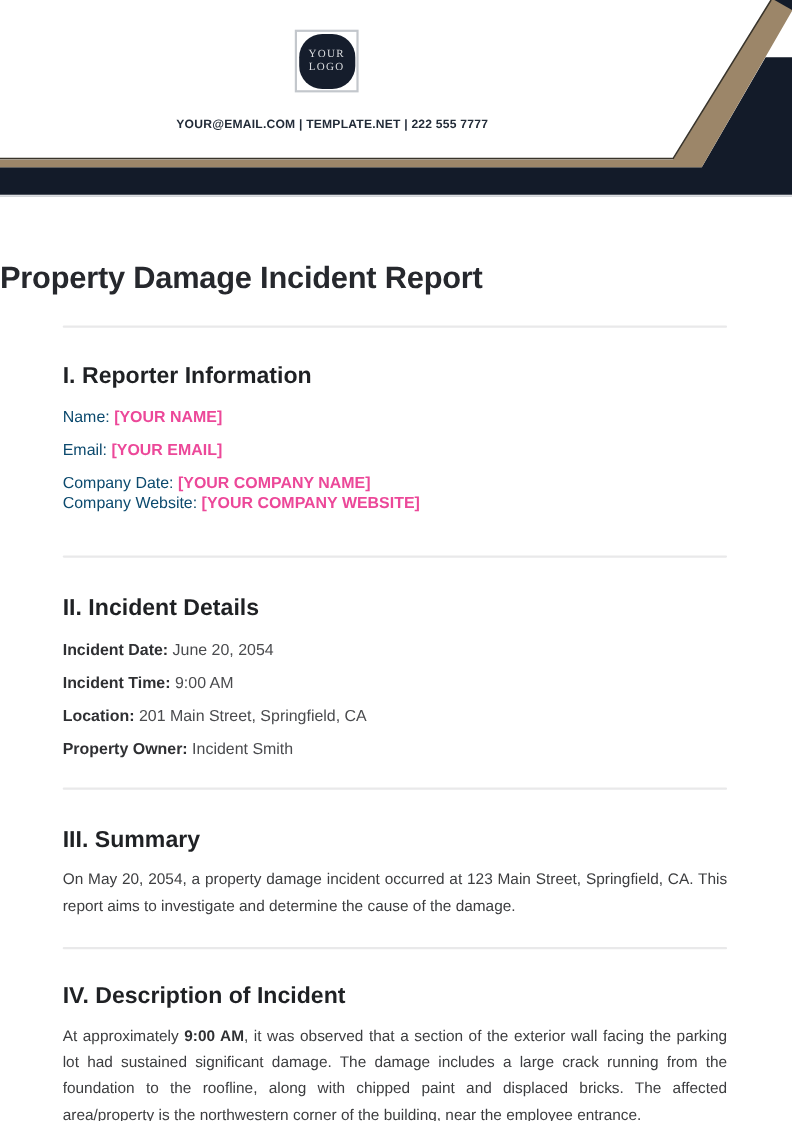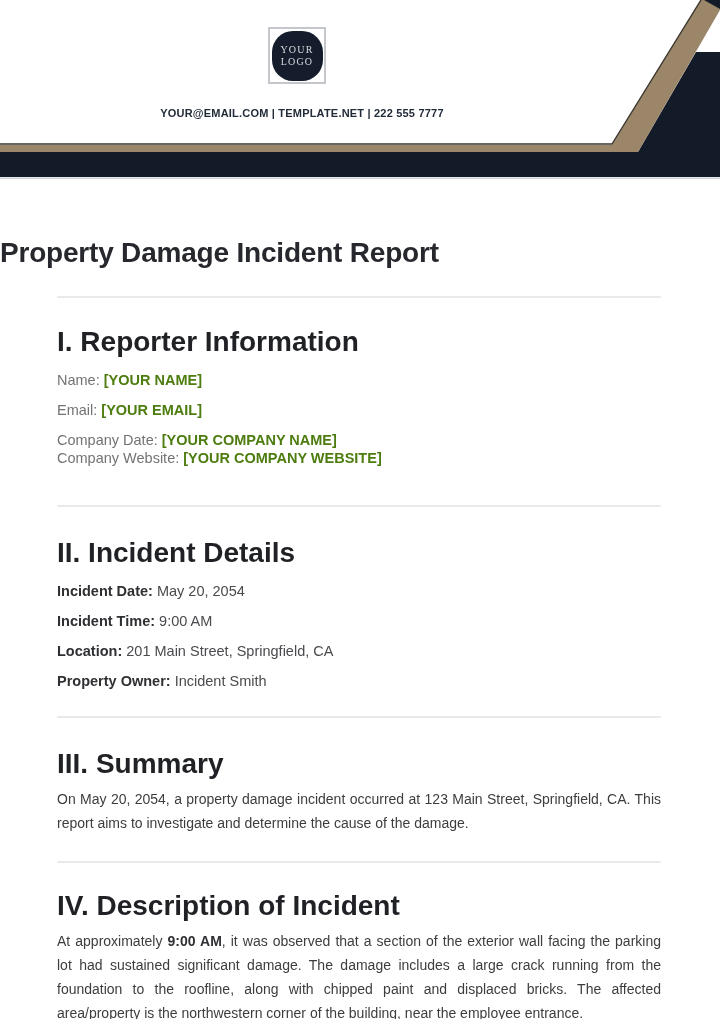--- a/index.html
+++ b/index.html
@@ -29,25 +29,25 @@
     font-size:11px;font-weight:700;letter-spacing:0.2px;color:#222b38;
   }
   
   .doc-title{
     left:0;top:237px;width:720px;text-align:left;
     font-size:28px;line-height:32px;font-weight:700;color:#26282d;
     letter-spacing:-0.2px;
   }
   .divider{left:57px;width:604px;height:2px;background:#e9e9ea;border-radius:1px;}
   .section-heading{
-    left:57px;width:604px;font-size:28px;line-height:24px;font-weight:700;color:#1f2124;
+    left:57px;width:604px;font-size:21px;line-height:24px;font-weight:700;color:#1f2124;
   }
   .field-row{left:57px;width:604px;font-size:14.5px;line-height:20px;color:#3c3d3f;}
-  .lbl-gray{color:#737373;font-weight:400;}
-  .val-bold{color:#4d7c0f;font-weight:700;}
+  .lbl-gray{color:#0c4a6e;font-weight:400;}
+  .val-bold{color:#ec4899;font-weight:700;}
   .lbl-bold{color:#2f3033;font-weight:700;}
   .val-gray{color:#4a4b4e;font-weight:400;}
   .para{
     left:57px;width:604px;font-size:14px;line-height:24px;color:#3c3d3f;
     text-align:justify;
   }
   .para b{color:#2f3033;}
 </style>
 </head>
 <body>
@@ -90,21 +90,21 @@
   <span class="lbl-gray">Company Website:</span>
   <span class="val-bold">[YOUR COMPANY WEBSITE]</span>
 </div>
 
 <div class="abs divider" style="top:505px;"></div>
 
 <div class="abs section-heading" style="top:541px;">II. Incident Details</div>
 
 <div class="abs field-row" style="top:581px;">
   <span class="lbl-bold">Incident Date:</span>
-  <span class="val-gray">May 20, 2054</span>
+  <span class="val-gray">June 20, 2054</span>
 </div>
 <div class="abs field-row" style="top:611px;">
   <span class="lbl-bold">Incident Time:</span>
   <span class="val-gray">9:00 AM</span>
 </div>
 <div class="abs field-row" style="top:641px;">
   <span class="lbl-bold">Location:</span>
   <span class="val-gray">201 Main Street, Springfield, CA</span>
 </div>
 <div class="abs field-row" style="top:671px;">

